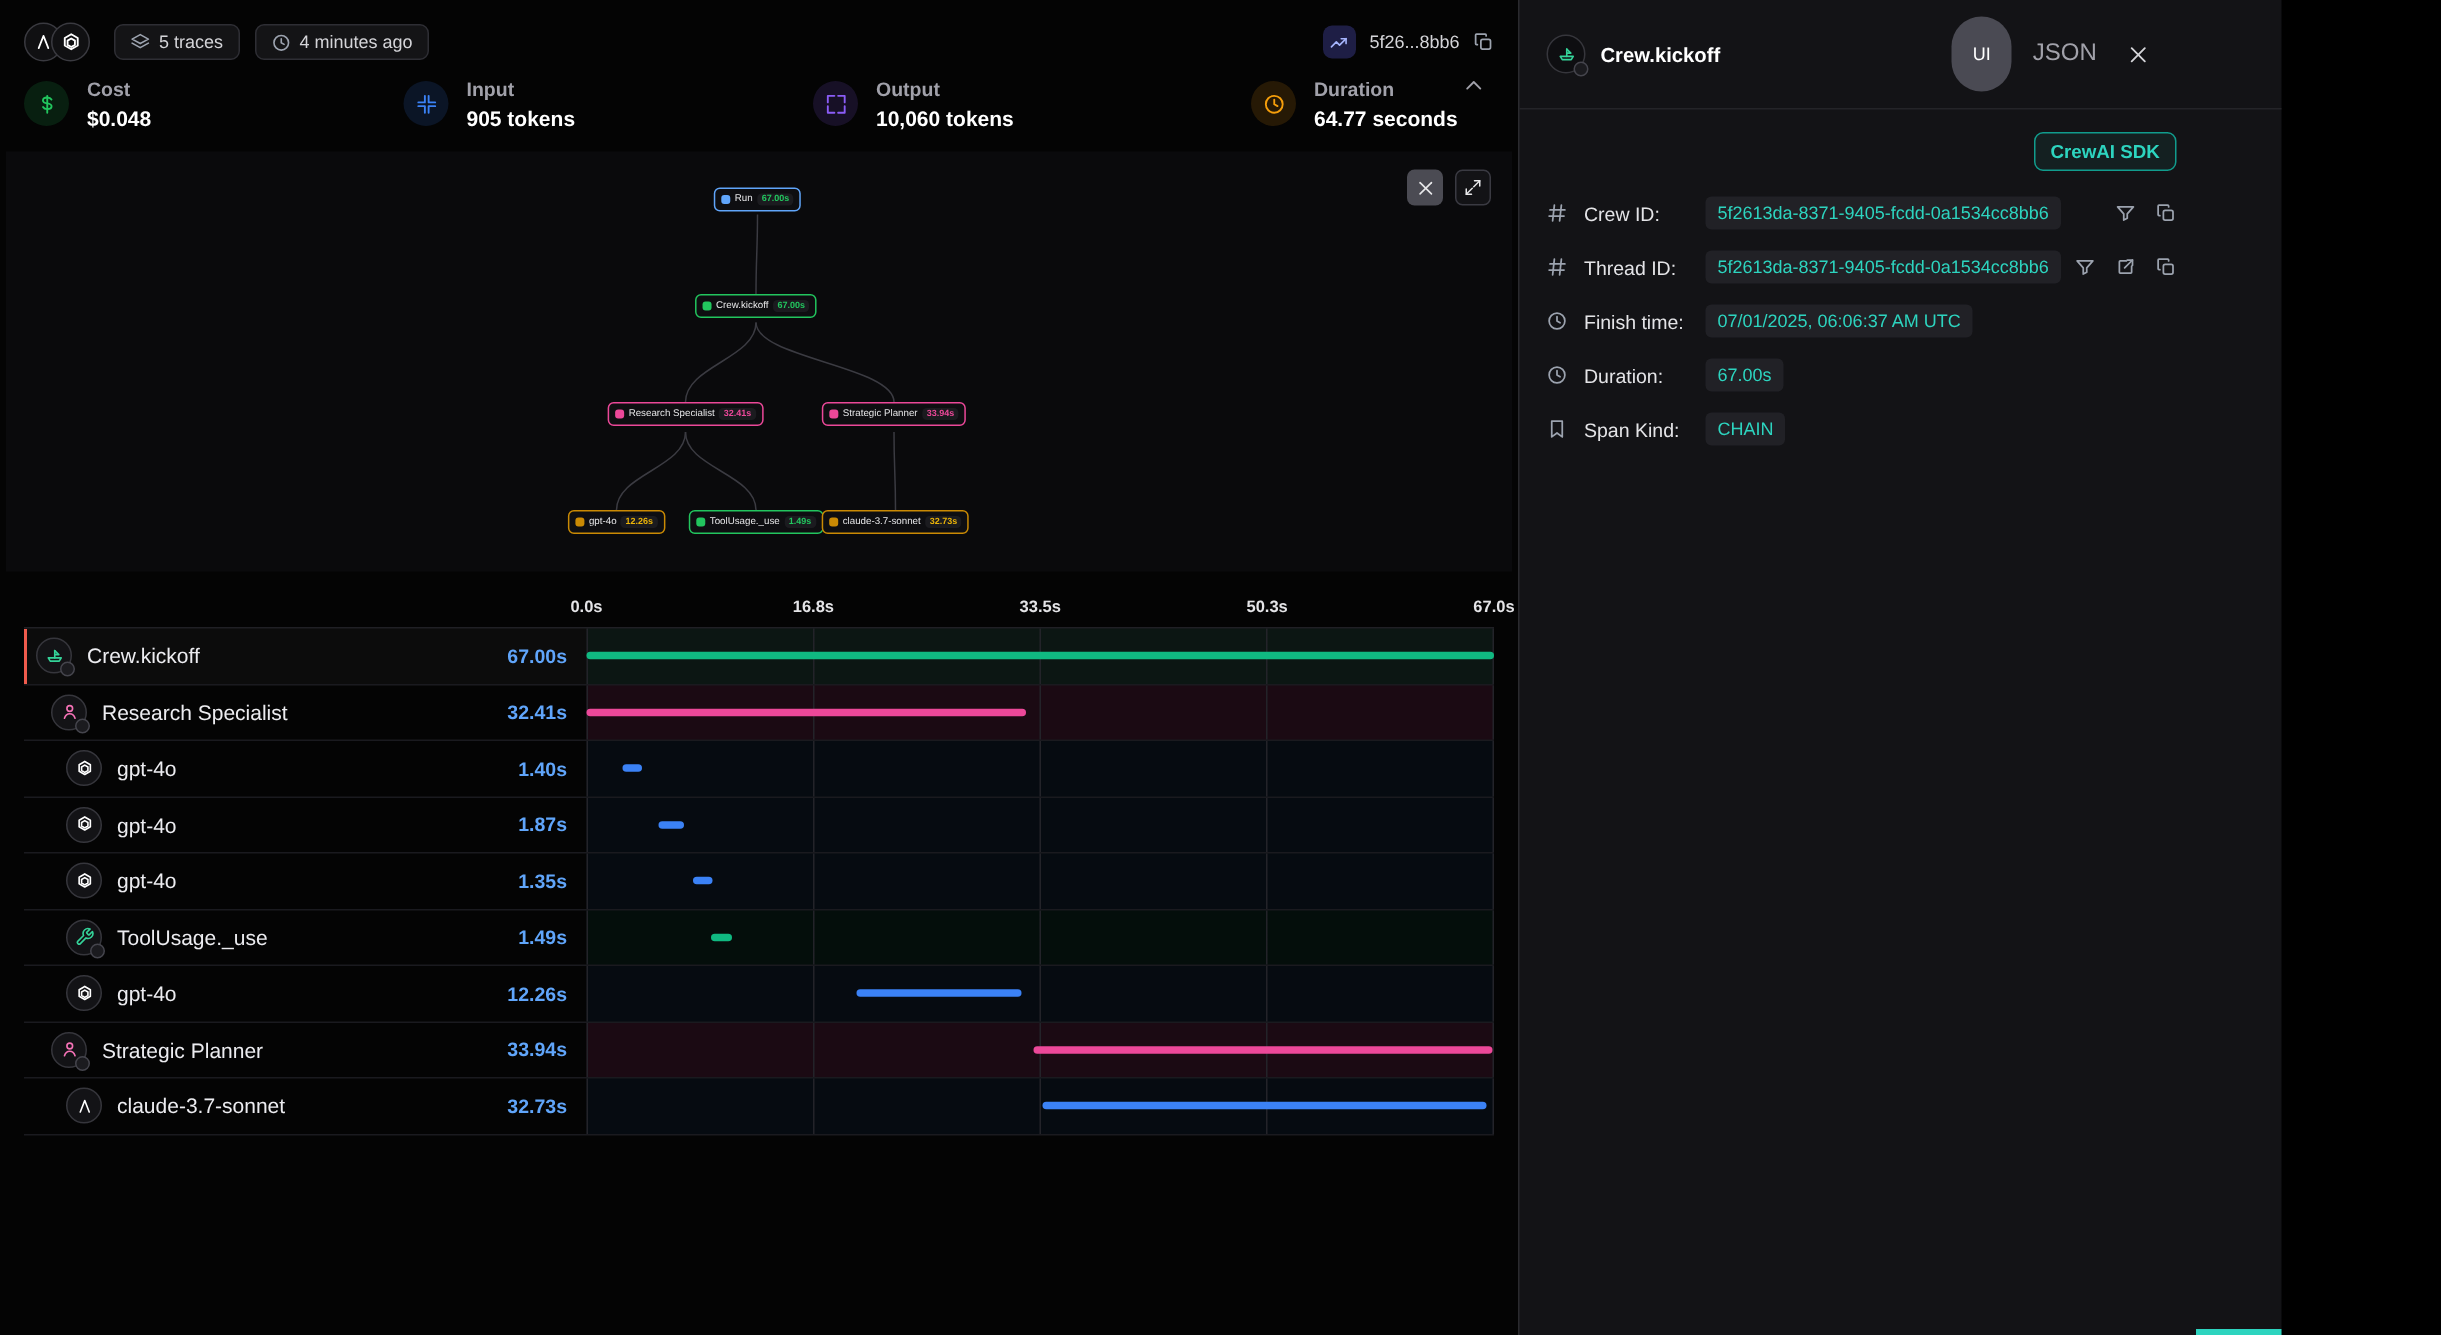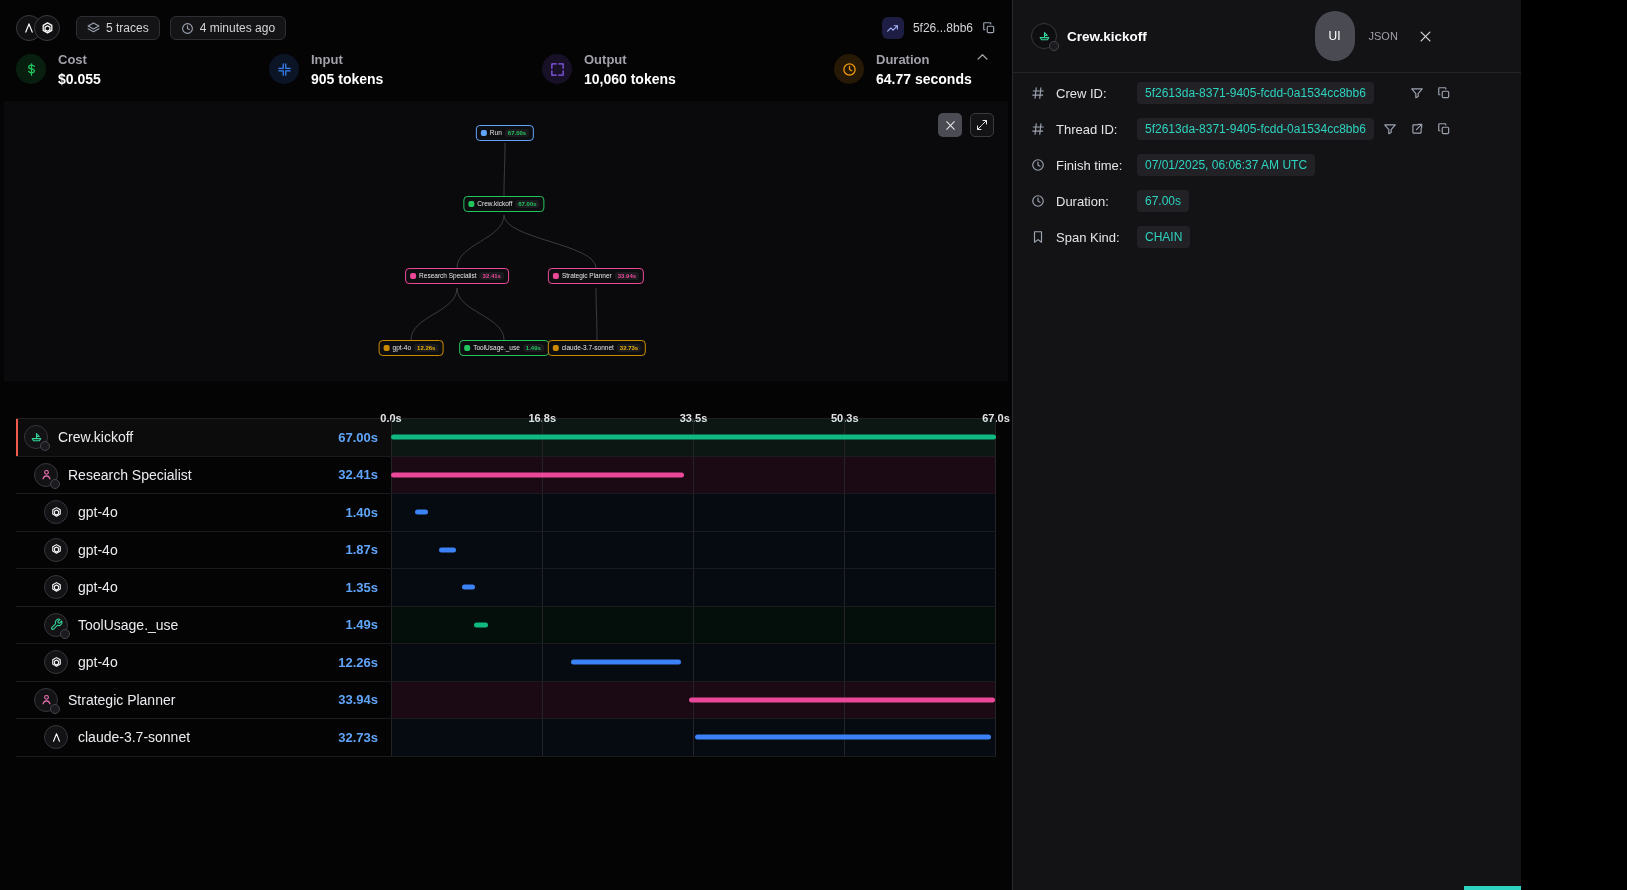--- a/index.html
+++ b/index.html
@@ -45,21 +45,21 @@
   .gn-dot { width: 6px; height: 6px; border-radius: 2px; flex: 0 0 auto; }
   .gn-chip { padding: 1px 3px; border-radius: 3px; background: #1b1b1f; font-size: 6px; font-weight: 700; }
   .graph-controls { position: absolute; top: 12px; right: 14px; display: flex; gap: 8px; z-index: 3; }
   .gc-btn { width: 24px; height: 24px; border-radius: 5px; display: flex; align-items: center; justify-content: center; cursor: pointer; }
   .gc-close { background: #4b4b53; color: #e8e8ea; border: none; }
   .gc-expand { background: #131316; color: #e8e8ea; border: 1px solid #3a3a42; }
 
   
   .waterfall { margin: 15px 16px 0 16px; }
   .axis { position: relative; height: 22px; margin-left: 375px; }
-  .axis-label { position: absolute; top: 16px; transform: translateX(-50%); font-size: 11px; font-weight: 700; color: #e4e4e7; }
+  .axis-label { position: absolute; top: 3px; transform: translateX(-50%); font-size: 11px; font-weight: 700; color: #e4e4e7; }
   .rows { border-top: 1px solid #202025; }
   .wrow { display: flex; align-items: center; height: 37.5px; border-bottom: 1px solid #1a1a1f; position: relative; cursor: pointer; }
   .wrow.selected { background: rgba(255,255,255,.035); box-shadow: inset 2px 0 0 0 #ef5b4d; }
   .w-name { flex: 0 0 375px; width: 375px; display: flex; align-items: center; gap: 10px; }
   .w-icon { position: relative; width: 24px; height: 24px; border-radius: 50%; background: #131316; border: 1px solid #36363c;
             display: flex; align-items: center; justify-content: center; flex: 0 0 auto; }
   .w-badge { position: absolute; right: -3px; bottom: -3px; width: 10px; height: 10px; border-radius: 50%;
              background: #1b1b1f; border: 1px solid #45454d; }
   .w-label { font-size: 14px; color: #ececf0; }
   .w-dur { margin-left: auto; padding-right: 13px; font-size: 13px; font-weight: 700; color: #60a5fa; }
@@ -71,21 +71,21 @@
              background-position: 0 0, 25% 0, 50% 0, 75% 0, 100% 0; }
   .w-bar { position: absolute; top: 50%; transform: translateY(-50%); height: 5px; border-radius: 3px; min-width: 3px; }
 
   
   .panel { position: relative; flex: 1; background: #131316; border-left: 1px solid #2a2a2e; }
   .p-header { display: flex; align-items: center; gap: 10px; padding: 11px 88px 11px 18px; }
   .p-icon { position: relative; width: 26px; height: 26px; border-radius: 50%; background: #0e0e11; border: 1px solid #36363c;
             color: #34d399; display: flex; align-items: center; justify-content: center; flex: 0 0 auto; }
   .p-title { font-size: 13.5px; font-weight: 700; color: #fff; flex: 1; }
   .tab-ui { background: #4a4a53; color: #fff; border: none; border-radius: 999px; padding: 18px 14px; font-size: 12px; cursor: pointer; }
-  .tab-json { background: none; border: none; color: #a1a1aa; font-size: 11px; margin-left: 4px; cursor: pointer; }
+  .tab-json { background: none; border: none; color: #a1a1aa; font-size: 16px; margin-left: 4px; cursor: pointer; }
   .p-close { background: none; border: none; color: #d4d4d8; margin-left: 10px; cursor: pointer; }
   .p-divider { height: 1px; background: #242428; }
   .sdk-row { display: flex; justify-content: flex-end; padding: 15px 70px 8px 18px; }
   .sdk-badge { border: 1px solid #119c8d; color: #2dd4bf; background: rgba(45,212,191,.07); border-radius: 6px;
                padding: 5px 10px; font-size: 12.5px; font-weight: 700; }
   .fields { padding: 2px 70px 6px 18px; }
   .frow { display: flex; align-items: center; height: 36px; gap: 9px; }
   .f-icon { width: 16px; color: #9ca3af; display: flex; flex: 0 0 auto; }
   .f-label { font-size: 13px; color: #e4e4e7; min-width: 72px; }
   .f-chip { background: #212126; border-radius: 4px; padding: 4px 8px; font-size: 12px; color: #2dd4bf; white-space: nowrap; }
@@ -161,21 +161,21 @@
     <div class="stats">
       <div id="stats-items" style="display:contents"><div class="stat">
             <div class="stat-icon" style="background:rgba(34,197,94,0.14);color:#22c55e">
               <svg viewBox="0 0 24 24" width="15" height="15" fill="none" stroke="currentColor" stroke-width="2" stroke-linecap="round" stroke-linejoin="round">
                 <path d="M12 3v18"></path>
                 <path d="M16.5 7c-.7-1.3-2.4-2.2-4.5-2.2-2.6 0-4.6 1.2-4.6 3.1 0 2 2.2 2.7 4.6 3.1 2.4.4 4.6 1.1 4.6 3.1 0 1.9-2 3.1-4.6 3.1-2.1 0-3.8-.9-4.5-2.2"></path>
               </svg>
             </div>
             <div class="stat-text">
               <div class="stat-label">Cost</div>
-              <div class="stat-value">$0.055</div>
+              <div class="stat-value">$0.048</div>
             </div>
           </div><div class="stat">
             <div class="stat-icon" style="background:rgba(59,130,246,0.14);color:#3b82f6">
               <svg viewBox="0 0 24 24" width="15" height="15" fill="none" stroke="currentColor" stroke-width="2" stroke-linecap="round" stroke-linejoin="round">
                 <path d="M10 3v7H3"></path>
                 <path d="M14 3v7h7"></path>
                 <path d="M10 21v-7H3"></path>
                 <path d="M14 21v-7h7"></path>
               </svg>
             </div>
@@ -446,20 +446,23 @@
       <span class="p-title">Crew.kickoff</span>
       <button class="tab-ui">UI</button>
       <button class="tab-json">JSON</button>
       <button class="p-close"><span><svg viewBox="0 0 24 24" width="15" height="15" fill="none" stroke="currentColor" stroke-width="2" stroke-linecap="round" stroke-linejoin="round">
               <path d="M5 5l14 14"></path>
               <path d="M19 5 5 19"></path>
             </svg></span></button>
     </div>
     <div class="p-divider"></div>
 
+    <div class="sdk-row">
+      <span class="sdk-badge">CrewAI SDK</span>
+    </div>
 
     <div class="fields" id="fields">
         <div class="frow">
           <span class="f-icon">
             <svg viewBox="0 0 24 24" width="14" height="14" fill="none" stroke="currentColor" stroke-width="2" stroke-linecap="round" stroke-linejoin="round">
               <path d="M9 3 7 21"></path>
               <path d="M17 3l-2 18"></path>
               <path d="M4 8.5h17"></path>
               <path d="M3 15.5h17"></path>
             </svg>

